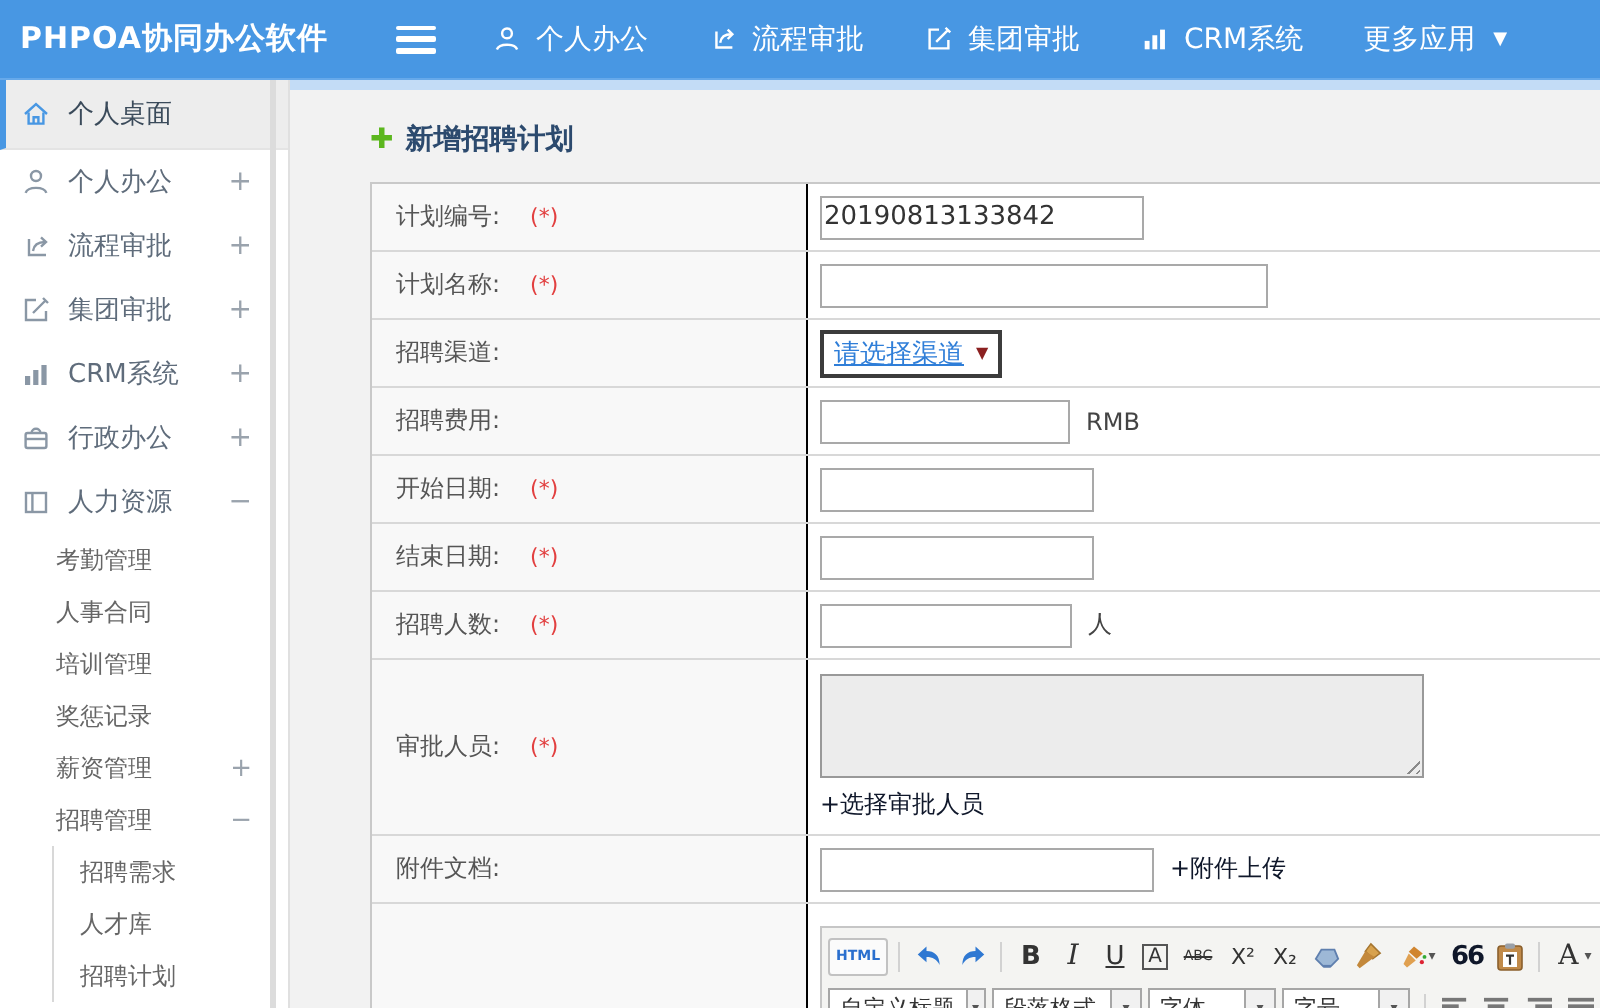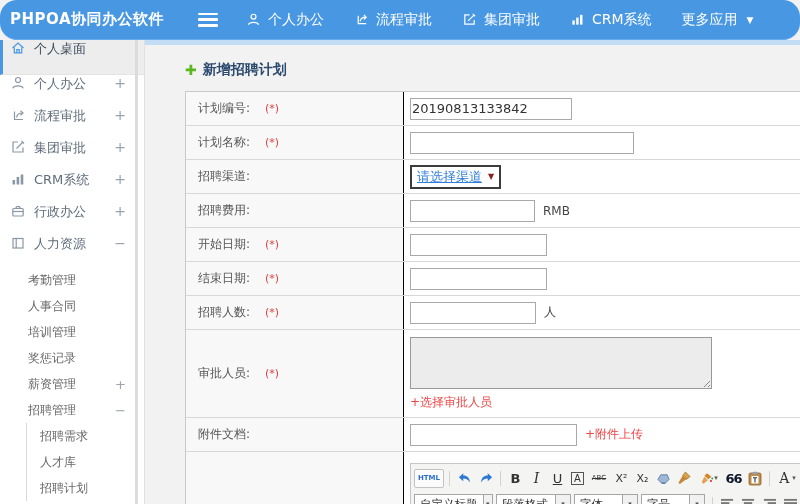--- a/index.html
+++ b/index.html
@@ -1,38 +1,38 @@
 <!DOCTYPE html>
 <html><head>
 <meta charset="utf-8">
 <style>
   html,body{margin:0;padding:0;background:#fff;}
   .app{width:800px;height:504px;overflow:hidden;position:relative;
        font-family:"DejaVu Sans","Liberation Sans",sans-serif;background:#f2f2f2;}
 
   
   .topbar{height:40px;background:#4897e3;display:flex;align-items:center;color:#fff;
-          border-bottom:1px solid #66a9ea;box-sizing:border-box;border-radius:17px;}
+          border-bottom:1px solid #66a9ea;box-sizing:border-box;}
   .brand{font-size:15px;font-weight:bold;padding-left:10px;width:180px;letter-spacing:.5px;}
   .hamburger{width:20px;height:14px;display:flex;flex-direction:column;justify-content:space-between;
              margin:0 14px 0 8px;cursor:pointer;}
   .hamburger i{display:block;height:2.5px;background:#fff;border-radius:1px;}
   .tmenu{display:flex;align-items:center;gap:30px;margin-left:14px;}
   .tmenu-item{display:flex;align-items:center;gap:7px;font-size:14px;cursor:pointer;white-space:nowrap;}
   .tmenu-item svg{display:block;}
   .tcaret{font-size:9px;margin-left:2px;}
 
   
   .layout{display:flex;height:464px;}
 
   
   .sidebar{width:145px;background:#fff;border-right:1px solid #e0e0e0;position:relative;
            box-sizing:border-box;flex:none;}
   .sidebar::after{content:"";position:absolute;top:0;bottom:0;right:6px;width:3px;background:#dcdcdc;}
-  .side-item{height:32px;display:flex;padding-left:10px;cursor:pointer;
+  .side-item{height:32px;display:flex;align-items:center;padding-left:10px;cursor:pointer;
              color:#5f6c7b;font-size:13px;position:relative;}
   .side-item .sicon{width:16px;height:16px;margin-right:8px;flex:none;}
   .side-item .toggle{position:absolute;right:18px;color:#9aa3ad;font-size:14px;}
   .side-item.active{height:34px;background:#ededed;border-left:3px solid #4897e3;padding-left:7px;
                     color:#3a4a5a;border-bottom:1px solid #e4e4e4;}
   .side-sub{height:26px;display:flex;align-items:center;padding-left:28px;font-size:12px;
             color:#666;cursor:pointer;position:relative;}
   .side-sub .toggle{position:absolute;right:18px;color:#9aa3ad;font-size:13px;}
   .side-sub3-wrap{margin-left:26px;border-left:1px solid #d8d8d8;}
   .side-sub3{height:26px;display:flex;align-items:center;padding-left:13px;font-size:12px;
@@ -56,21 +56,21 @@
   .fcell-r{flex:1;display:flex;align-items:center;padding-left:6px;background:#fff;
            font-size:12px;color:#444;gap:8px;}
   .tin{border:1px solid #a9a9a9;height:20px;padding:0 1px;font-size:13px;color:#333;
        font-family:"DejaVu Sans","Liberation Sans",sans-serif;background:#fff;}
   .w-planno{width:158px;} .w-planname{width:220px;} .w-fee{width:121px;}
   .w-date{width:133px;} .w-count{width:122px;} .w-attach{width:163px;}
   .chan-select{display:inline-flex;align-items:center;gap:6px;border:2px solid #3c3c3c;
                background:#fff;padding:1px 5px;cursor:pointer;}
   .chan-select .ctext{color:#2f7ed8;text-decoration:underline;font-size:13px;}
   .chan-select .ccaret{color:#8b2020;font-size:8px;}
-  .blink{color:#ef4444;font-size:12px;text-decoration:none;cursor:pointer;}
+  .blink{color:#0f172a;font-size:12px;text-decoration:none;cursor:pointer;}
   .fcell-r.stack{display:block;padding-top:7px;padding-bottom:6px;}
   .apv-area{width:300px;height:50px;background:#ececec;border:1px solid #999;position:relative;}
   .apv-area .grip{position:absolute;right:1px;bottom:1px;width:9px;height:9px;
       background:repeating-linear-gradient(135deg,transparent 0 2px,#8a8a8a 2px 3px);
       clip-path:polygon(100% 0,100% 100%,0 100%);}
   .apv-link{margin-top:5px;}
 
   
   .fcell-r.editor-cell{display:block;padding:11px 0 0 6px;}
   .kedit{width:560px;border:1px solid #c6c6c6;background:#fff;}

